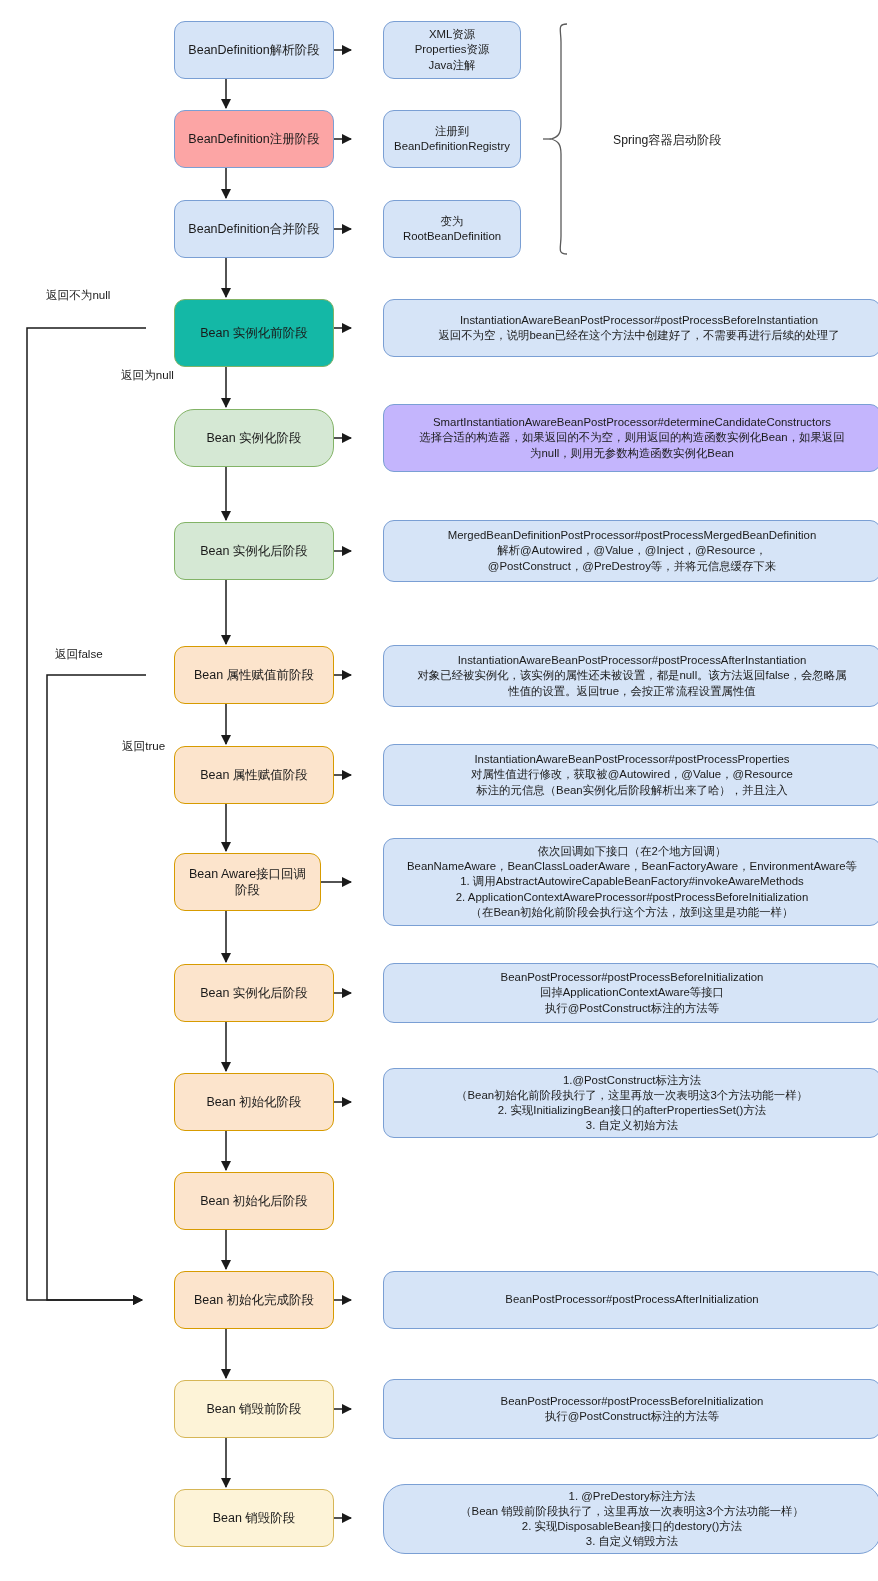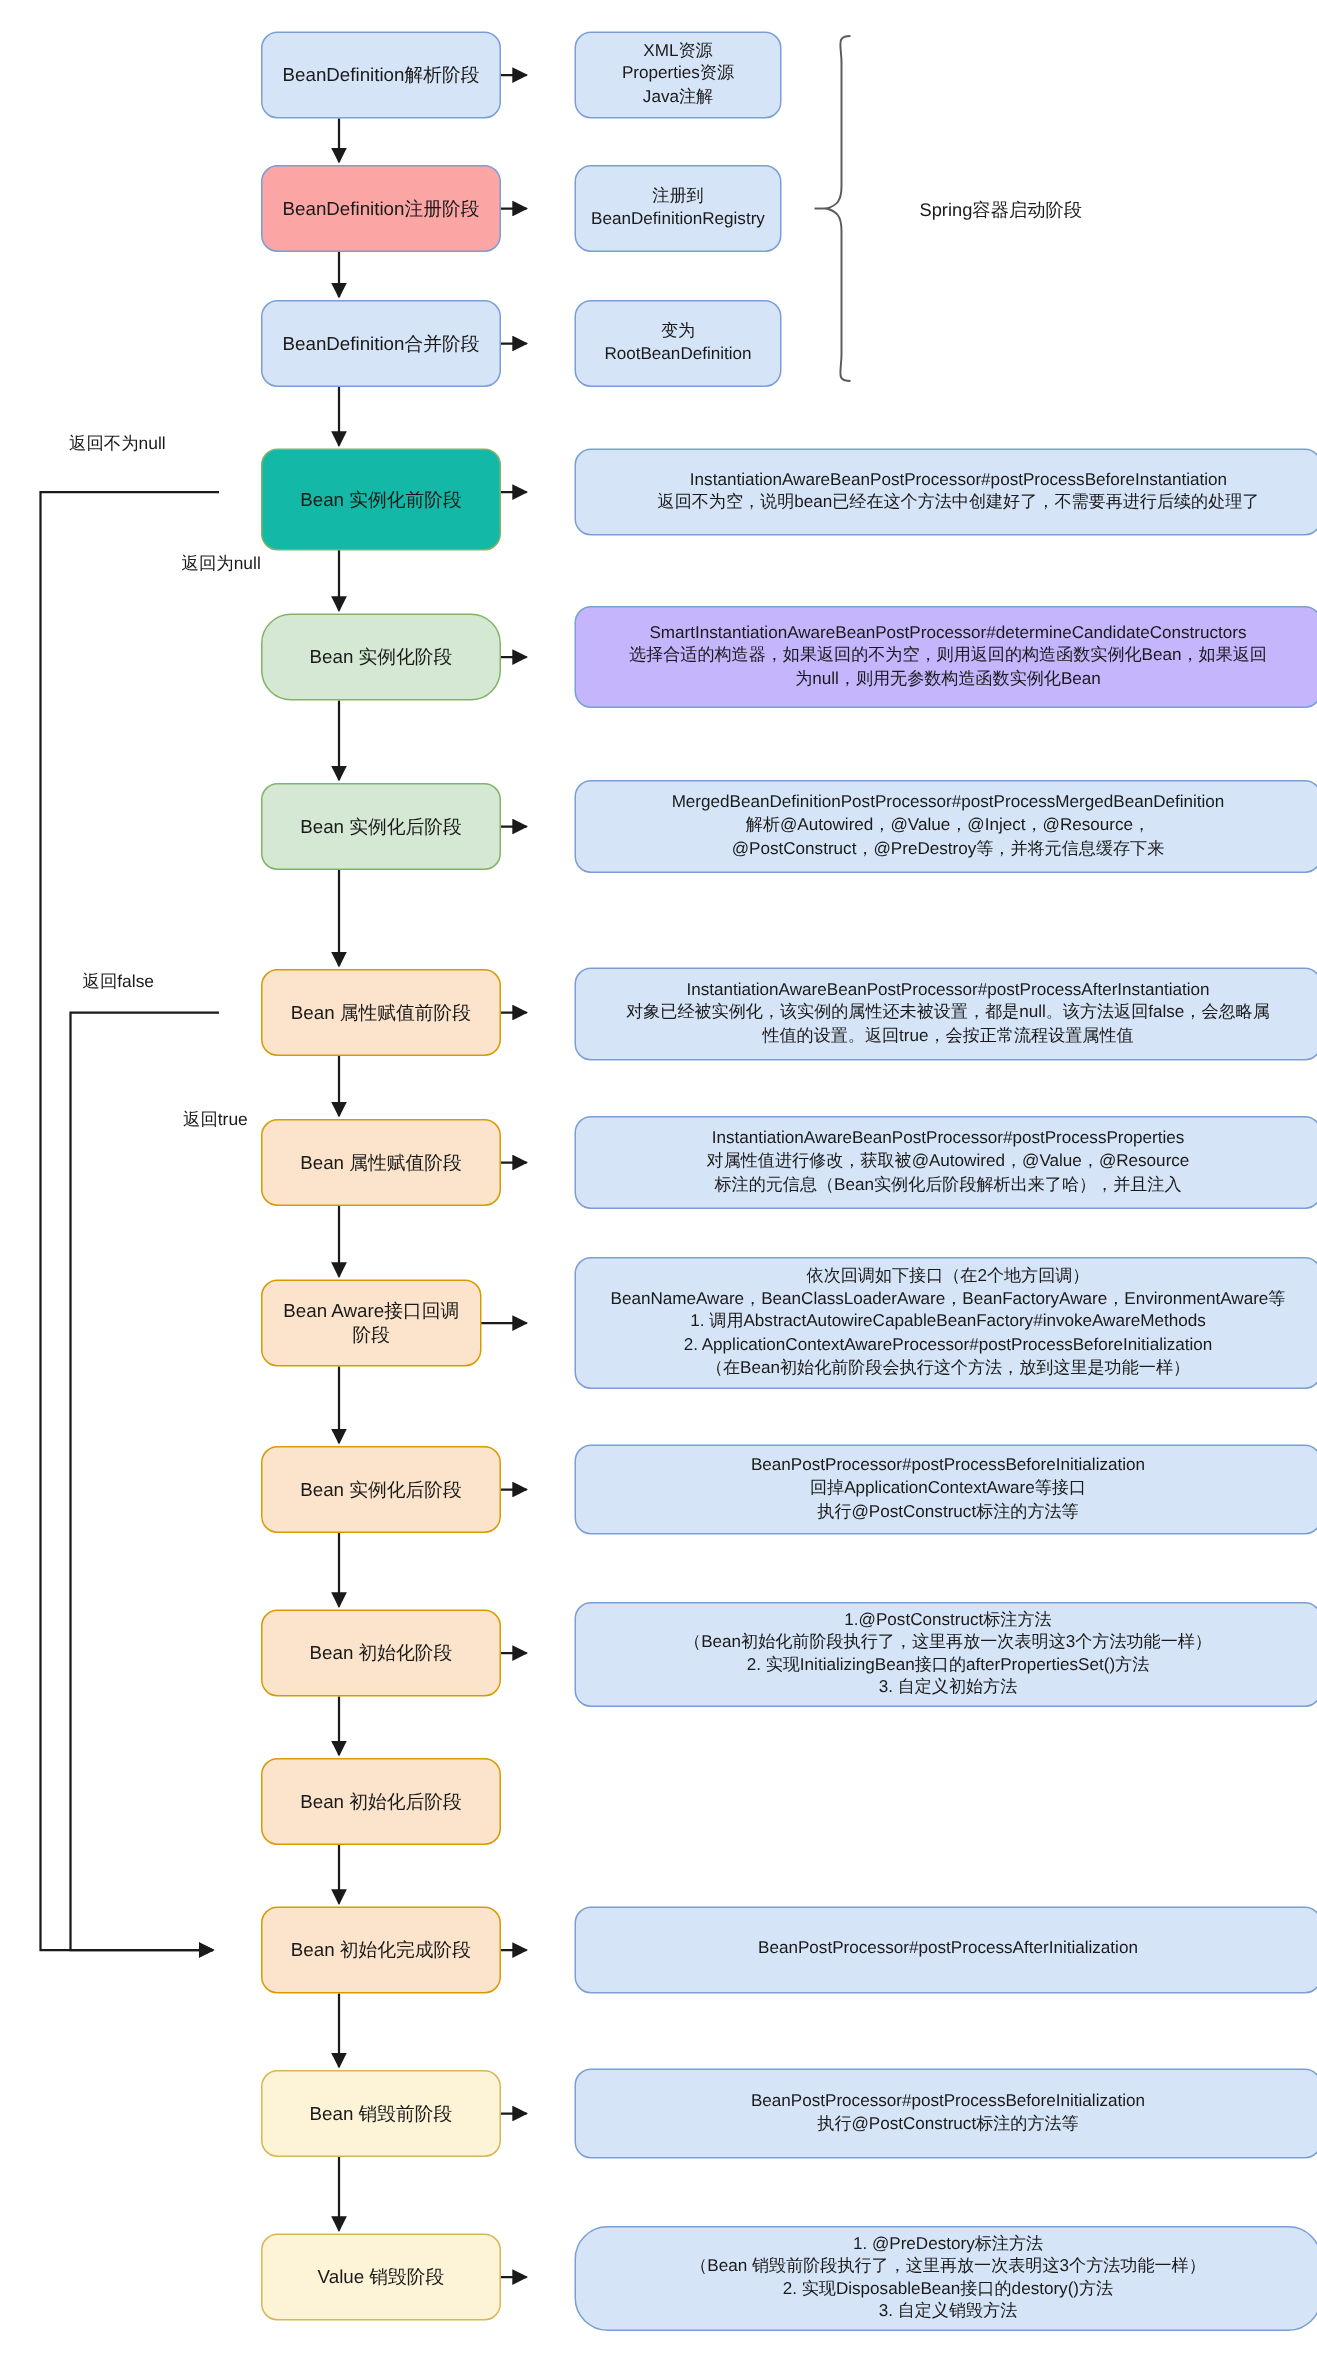--- a/index.html
+++ b/index.html
@@ -161,21 +161,21 @@
   <div class="node stage" style="left: 146px; top: 1172px; width: 160px; height: 58px; background: rgb(252, 228, 204); border-color: rgb(215, 155, 0);">
       <span class="lines">Bean 初始化后阶段</span>
     </div>
   <div class="node stage" style="left: 146px; top: 1271px; width: 160px; height: 58px; background: rgb(252, 228, 204); border-color: rgb(215, 155, 0);">
       <span class="lines">Bean 初始化完成阶段</span>
     </div>
   <div class="node stage" style="left: 146px; top: 1380px; width: 160px; height: 58px; background: rgb(253, 243, 215); border-color: rgb(214, 182, 86);">
       <span class="lines">Bean 销毁前阶段</span>
     </div>
   <div class="node stage" style="left: 146px; top: 1489px; width: 160px; height: 58px; background: rgb(253, 243, 215); border-color: rgb(214, 182, 86);">
-      <span class="lines">Value 销毁阶段</span>
+      <span class="lines">Bean 销毁阶段</span>
     </div>
 
   <div class="node desc" style="left: 355px; top: 21px; width: 138px; height: 58px; background: rgb(214, 228, 247); border-color: rgb(122, 159, 212);">
       <span class="lines">XML资源
 Properties资源
 Java注解</span>
     </div>
   <div class="node desc" style="left: 355px; top: 110px; width: 138px; height: 58px; background: rgb(214, 228, 247); border-color: rgb(122, 159, 212);">
       <span class="lines">注册到
 BeanDefinitionRegistry</span>

